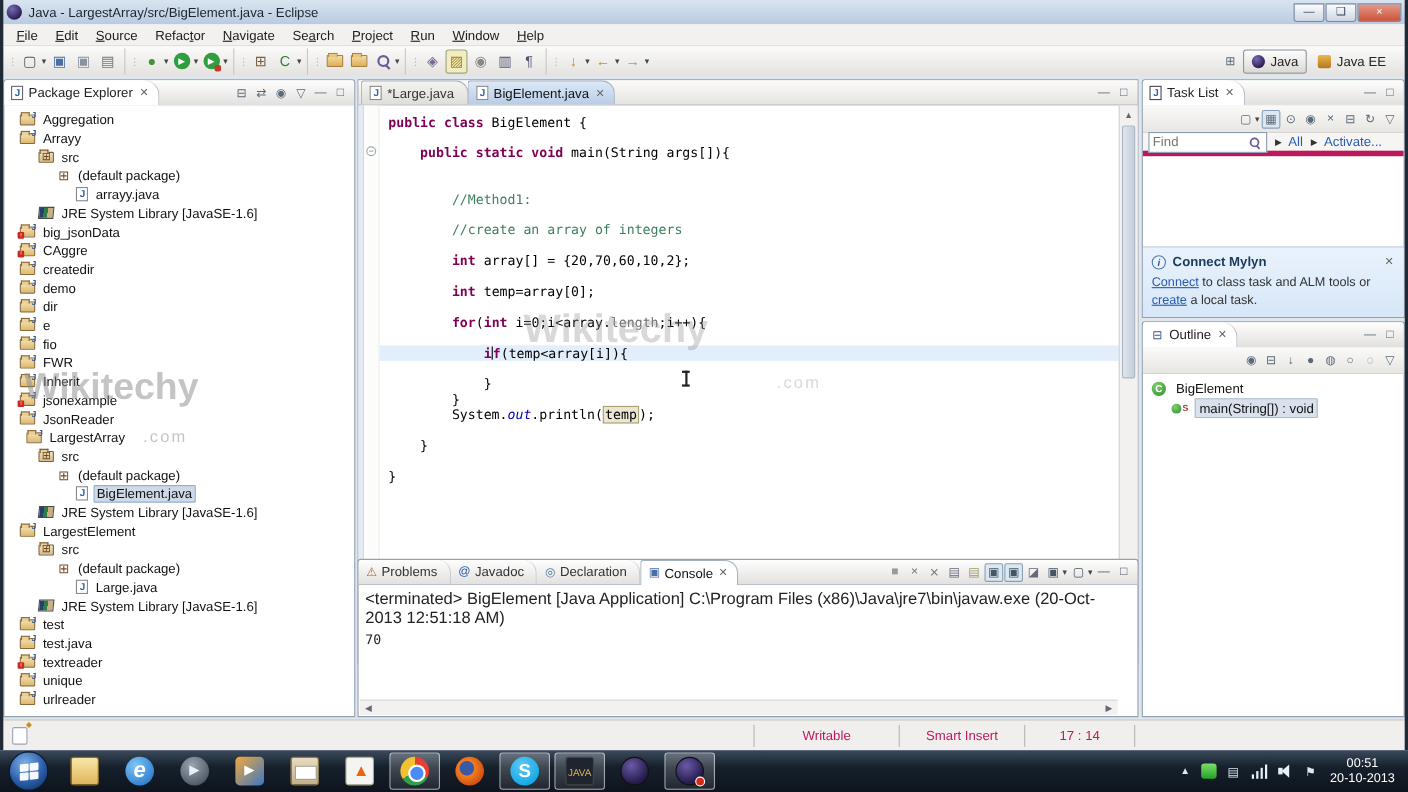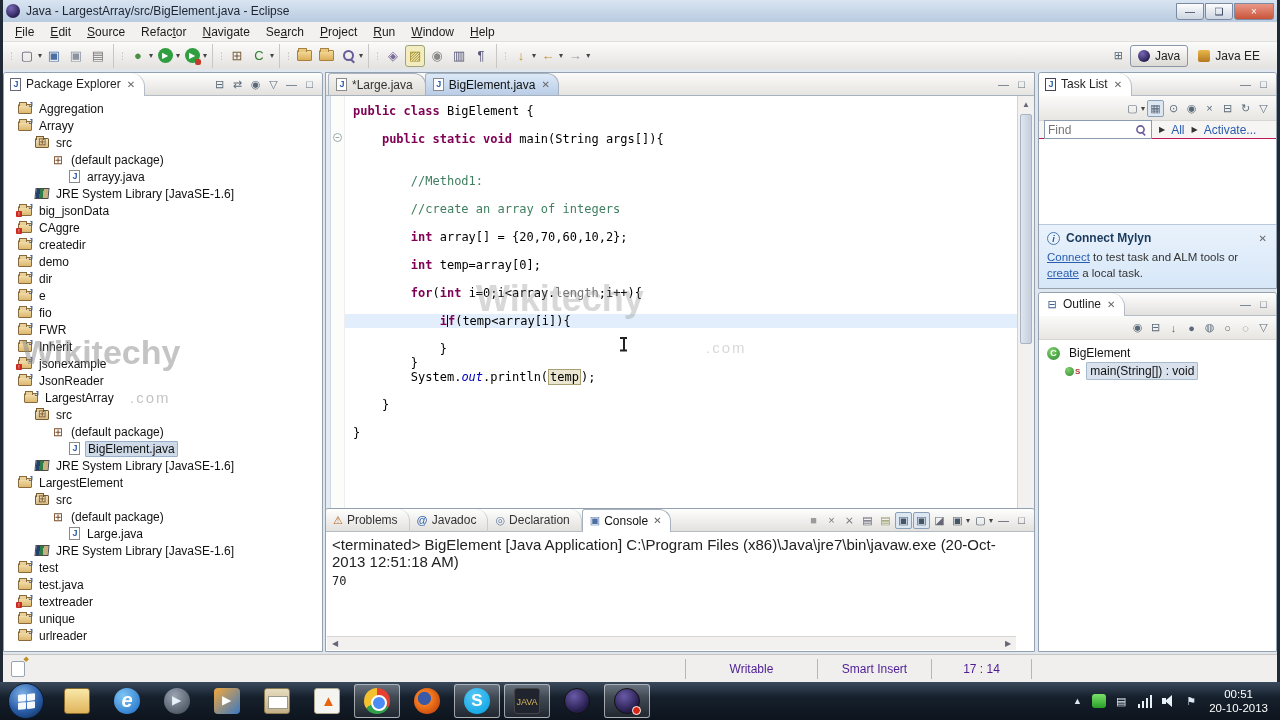--- a/index.html
+++ b/index.html
@@ -131,21 +131,21 @@
   .console-hscroll { position:absolute; left:1px; right:18px; bottom:1px; height:14px; background:#f2f1f0; border-top:1px solid #d8d6d2; display:flex; align-items:center; }
   .ctab { display:flex; align-items:center; height:23px; padding:0 7px; color:#333; border-right:1px solid #c8cdd4; border-radius:3px 12px 0 0; }
   .ctab.active { background:#fff; border:1px solid #a8b2be; border-bottom:none; color:#111; }
   .ctab .vt-label { margin:0 4px; }
   .c-ico { font-size:11px; }
 
   
   #tasklist-panel { left:1038px; top:72px; width:239px; height:217px; }
   .tl-toolbar { height:25px; background:linear-gradient(#fafaf9,#e8e6e2); border-bottom:1px solid #d8d5d0;
     display:flex; align-items:center; justify-content:flex-end; padding-right:4px; }
-  .tl-find-row { height:18px; display:flex; align-items:center; background:#f6f5f3; padding:8px 5px; border-bottom:1px solid #be185d; }
+  .tl-find-row { height:18px; display:flex; align-items:center; background:#f6f5f3; padding:8px 5px; border-bottom:5px solid #be185d; }
   .find-box { width:108px; height:19px; border:1px solid #8a9ab0; background:#fff; display:flex; align-items:center; padding:0 3px; }
   .find-box input { border:none; outline:none; width:86px; font-size:12px; font-family:"Liberation Sans",sans-serif; color:#333; }
   .find-link { color:#2a5db0; margin-left:6px; }
   .tri { color:#333; font-size:8px; margin-left:7px; }
   .mylyn { position:absolute; left:0; right:0; bottom:0; height:64px; background:linear-gradient(#e9f2fc,#d7e7f8);
     border-top:1px solid #b8c8da; padding:6px 8px; }
   .mylyn-head { display:flex; align-items:center; }
   .info-ico { width:13px; height:13px; border-radius:50%; border:1px solid #4a7ab0; color:#2a5a9a; font-size:9px;
     font-style:italic; font-weight:bold; text-align:center; line-height:12px; background:#eaf2fc; }
   .mylyn-title { font-weight:bold; color:#1a3a5c; margin-left:6px; flex:1; }
@@ -159,21 +159,21 @@
   .ol-row { height:18px; display:flex; align-items:center; }
   .ol-row .lbl { margin-left:6px; padding:1px 3px; color:#111; }
   .ol-row.selected .lbl { background:#d8e1ec; border:1px solid #a8bace; border-radius:1px; }
 
   
   .statusbar { position:absolute; left:3px; top:654px; width:1274px; height:28px; background:#f0efed;
     border-top:1px solid #c8c6c2; display:flex; align-items:center; z-index:40; }
   .sb-trim { width:14px; height:16px; margin-left:8px; border:1px solid #98a4b2; border-radius:2px; background:#fff; position:relative; }
   .sb-trim:after { content:"◆"; position:absolute; right:-5px; top:-7px; font-size:7px; color:#c09020; }
   .sb-spacer { width:660px; }
-  .sb-cell { height:20px; border-left:1px solid #b8b6b2; display:flex; align-items:center; justify-content:center; color:#4c1d95; }
+  .sb-cell { height:20px; border-left:1px solid #b8b6b2; display:flex; align-items:center; justify-content:center; color:#be185d; }
 
   
   .taskbar { position:absolute; left:0; top:682px; width:1280px; height:38px;
     background:linear-gradient(#3b4a5c,#16202c 40%,#0d141d); display:flex; align-items:center; z-index:60; }
   .orb { width:36px; height:36px; border-radius:50%; margin:0 8px 0 8px;
     background:radial-gradient(circle at 40% 30%, #7fb2e8, #2a5da8 55%, #123462 90%);
     border:1px solid #0a1a30; position:relative; flex:none; }
   .orb .flag { position:absolute; left:9px; top:10px; width:18px; height:16px; display:grid;
     grid-template-columns:8px 8px; grid-template-rows:7px 7px; gap:1px; transform:skewY(-6deg); }
   .orb .flag span { background:rgba(255,255,255,0.95); border-radius:1px; }
@@ -646,21 +646,21 @@
     <span class="find-link">All</span>
     <span class="tri">▶</span>
     <span class="find-link">Activate...</span>
   </div>
   <div class="mylyn">
     <div class="mylyn-head">
       <span class="info-ico">i</span>
       <span class="mylyn-title">Connect Mylyn</span>
       <span class="tab-close">✕</span>
     </div>
-    <div class="mylyn-body"><span class="lnk">Connect</span><span> to test task and ALM tools or </span><span class="lnk">create</span><span> a local task.</span></div>
+    <div class="mylyn-body"><span class="lnk">Connect</span><span> to class task and ALM tools or </span><span class="lnk">create</span><span> a local task.</span></div>
   </div>
 </div>
 
 <div class="panel" id="outline-panel">
   <div class="panel-header">
     <span class="view-tab">
       <span class="hdr-ico" style="color:#3a5a8a;min-width:12px;">⊟</span>
       <span class="vt-label">Outline</span>
       <span class="tab-close">✕</span>
     </span>

